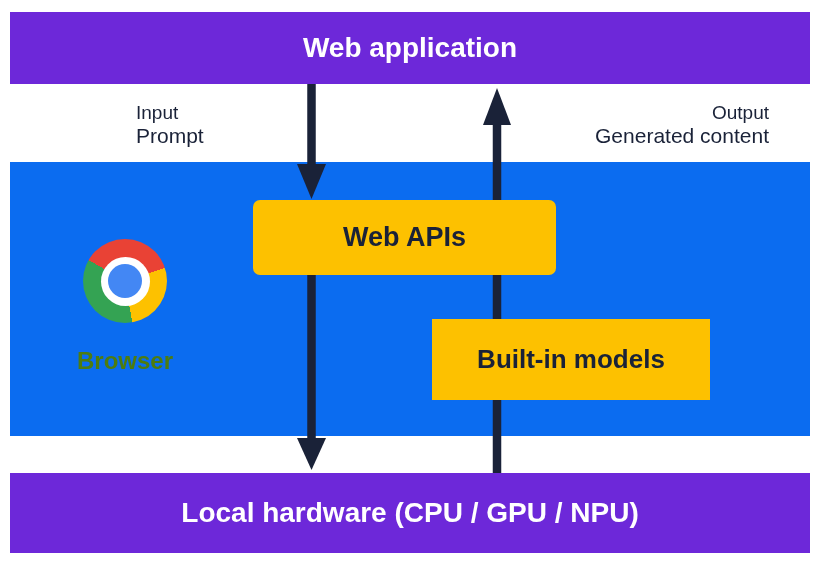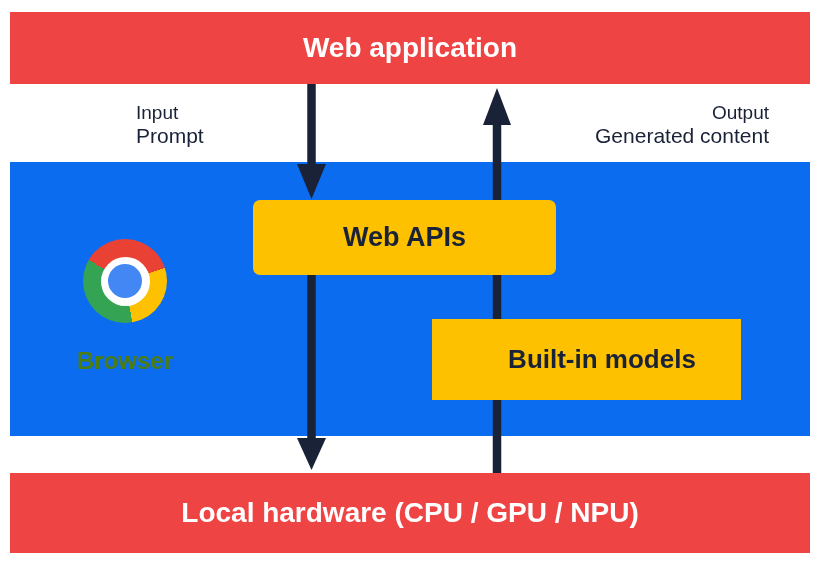--- a/index.html
+++ b/index.html
@@ -8,21 +8,21 @@
     width: 820px;
     height: 566px;
     background: #ffffff;
     font-family: "Liberation Sans", sans-serif;
     overflow: hidden;
   }
   .bar {
     position: absolute;
     left: 10px;
     width: 800px;
-    background: #ef4444;
+    background: #6d28d9;
     color: #ffffff;
     display: flex;
     align-items: center;
     justify-content: center;
     font-size: 28px;
     font-weight: bold;
     z-index: 3;
   }
   .bar.top    { top: 12px;  height: 72px; }
   .bar.bottom { top: 473px; height: 80px; }
@@ -51,21 +51,21 @@
     color: #1a2238;
     font-weight: bold;
     display: flex;
     flex-direction: column;
     align-items: center;
     justify-content: center;
     text-align: center;
     z-index: 3;
   }
   .ybox.web-apis { left: 253px; top: 200px; width: 303px; height: 75px; font-size: 27px; border-radius: 7px; }
-  .ybox.builtin  { left: 432px; top: 319px; width: 278px; height: 81px; font-size: 26px; line-height: 33px; padding-left: 31px; }
+  .ybox.builtin  { left: 432px; top: 319px; width: 278px; height: 81px; font-size: 26px; line-height: 33px; }
 
   .chrome-logo {
     position: absolute;
     left: 83px;
     top: 239px;
     width: 84px;
     height: 84px;
     z-index: 3;
   }
   .chrome-wheel {

